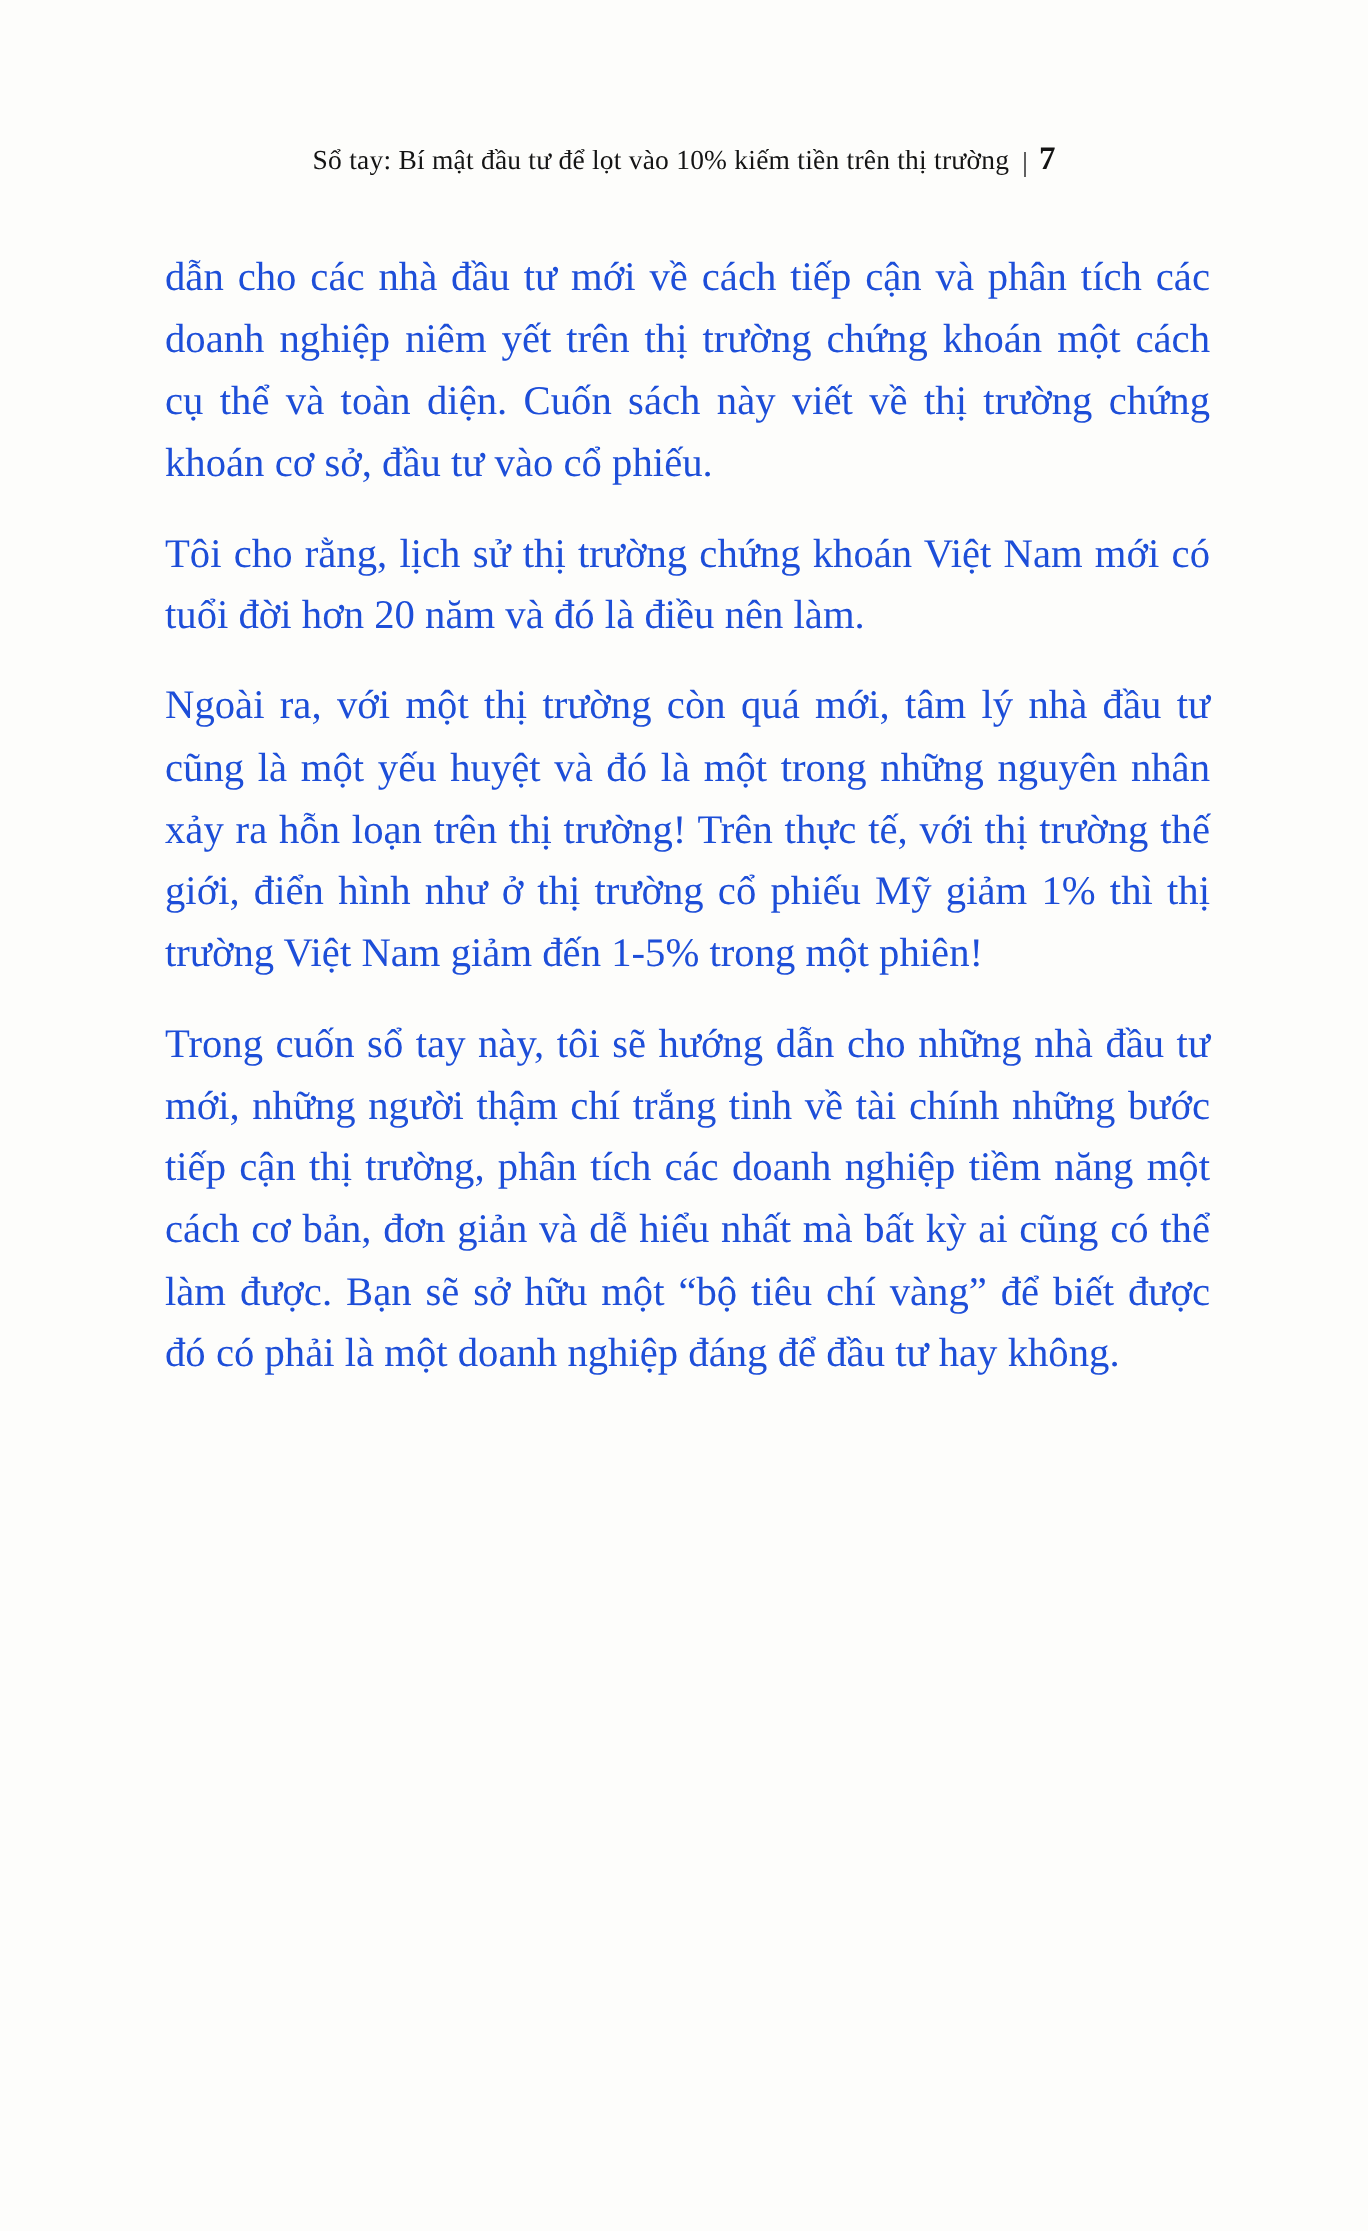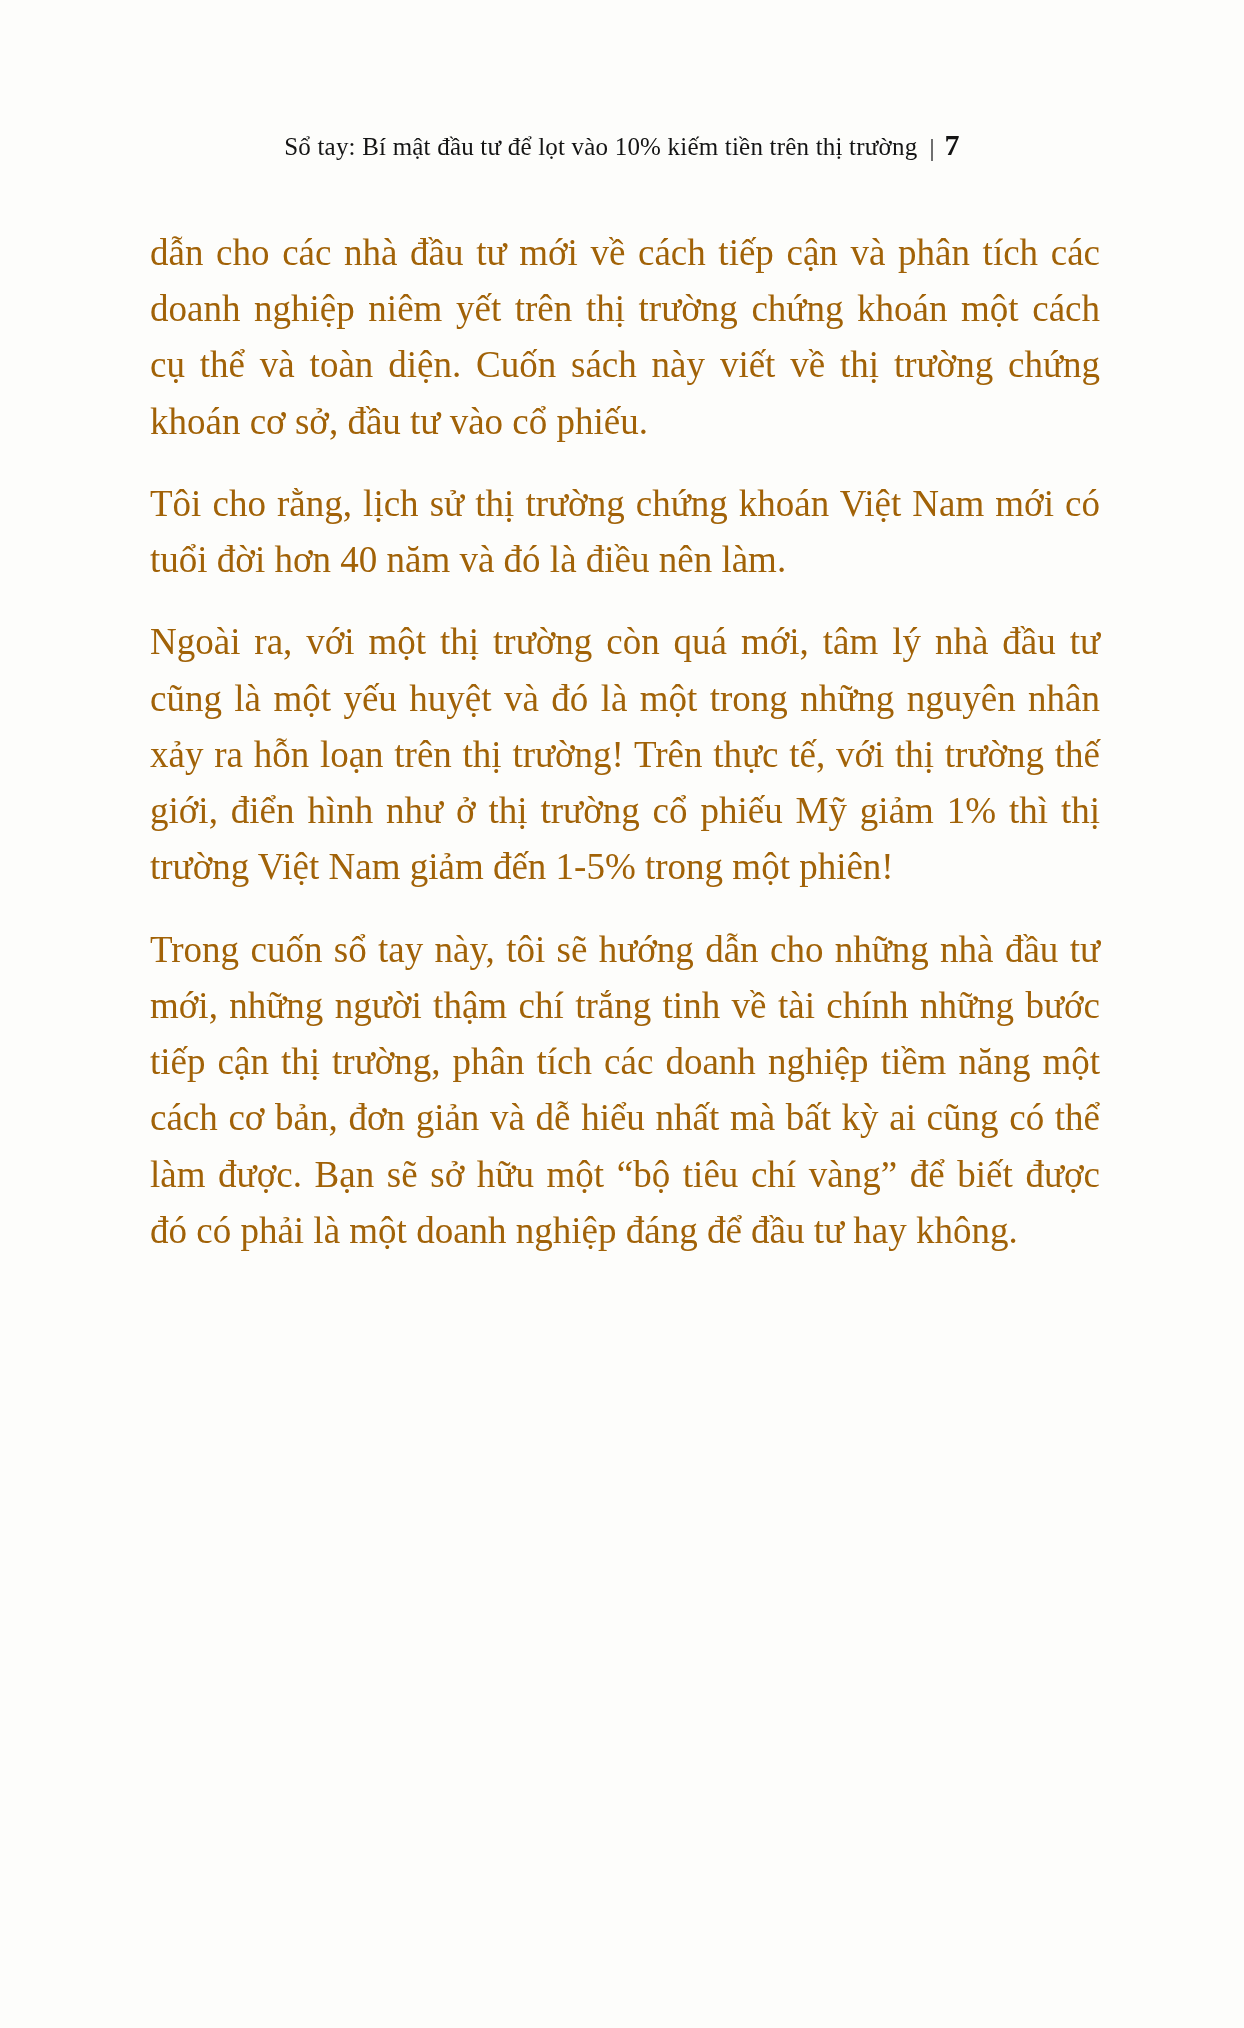--- a/index.html
+++ b/index.html
@@ -51,21 +51,21 @@
   }
   .body-text {
     position: absolute;
     top: 225px;
     left: 150px;
     width: 950px;
     font-size: 37px;
     line-height: 1.52;
     text-align: justify;
     text-justify: inter-word;
-    color: #a16207;
+    color: #1d4ed8;
   }
   .body-text p {
     margin: 0 0 26px 0;
     text-indent: 0;
   }
   .body-text p:last-child {
     margin-bottom: 0;
   }
   .para-block {
     margin-bottom: 30px;
@@ -75,18 +75,18 @@
 <body>
 
 <div class="page">
 
   <div class="running-head">
     <span class="rh-text">Sổ tay: Bí mật đầu tư để lọt vào 10% kiếm tiền trên thị trường</span><span class="rh-sep">|</span><span class="rh-page">7</span>
   </div>
 
   <div class="body-text">
     <p class="para-block">dẫn cho các nhà đầu tư mới về cách tiếp cận và phân tích các doanh nghiệp niêm yết trên thị trường chứng khoán một cách cụ thể và toàn diện. Cuốn sách này viết về thị trường chứng khoán cơ sở, đầu tư vào cổ phiếu.</p>
-    <p class="para-block">Tôi cho rằng, lịch sử thị trường chứng khoán Việt Nam mới có tuổi đời hơn 40 năm và đó là điều nên làm.</p>
+    <p class="para-block">Tôi cho rằng, lịch sử thị trường chứng khoán Việt Nam mới có tuổi đời hơn 20 năm và đó là điều nên làm.</p>
     <p class="para-block">Ngoài ra, với một thị trường còn quá mới, tâm lý nhà đầu tư cũng là một yếu huyệt và đó là một trong những nguyên nhân xảy ra hỗn loạn trên thị trường! Trên thực tế, với thị trường thế giới, điển hình như ở thị trường cổ phiếu Mỹ giảm 1% thì thị trường Việt Nam giảm đến 1-5% trong một phiên!</p>
     <p class="para-block">Trong cuốn sổ tay này, tôi sẽ hướng dẫn cho những nhà đầu tư mới, những người thậm chí trắng tinh về tài chính những bước tiếp cận thị trường, phân tích các doanh nghiệp tiềm năng một cách cơ bản, đơn giản và dễ hiểu nhất mà bất kỳ ai cũng có thể làm được. Bạn sẽ sở hữu một “bộ tiêu chí vàng” để biết được đó có phải là một doanh nghiệp đáng để đầu tư hay không.</p>
   </div>
 
 </div>
 
 </body></html>

